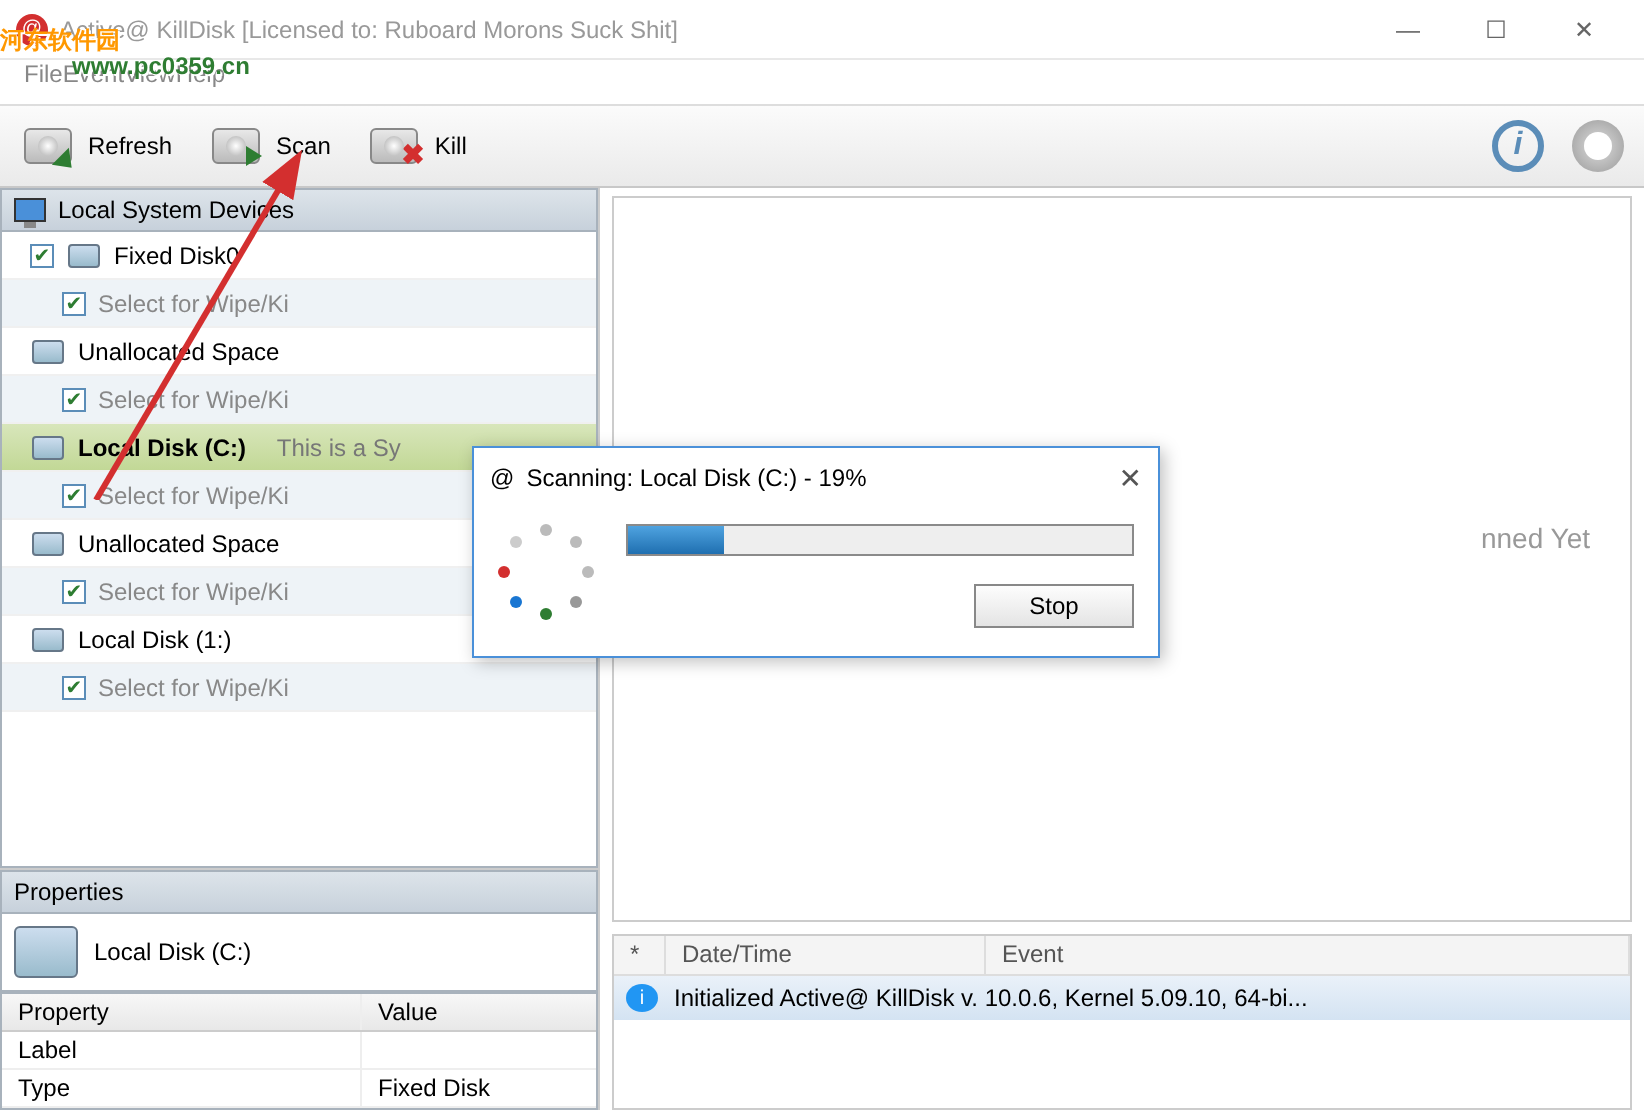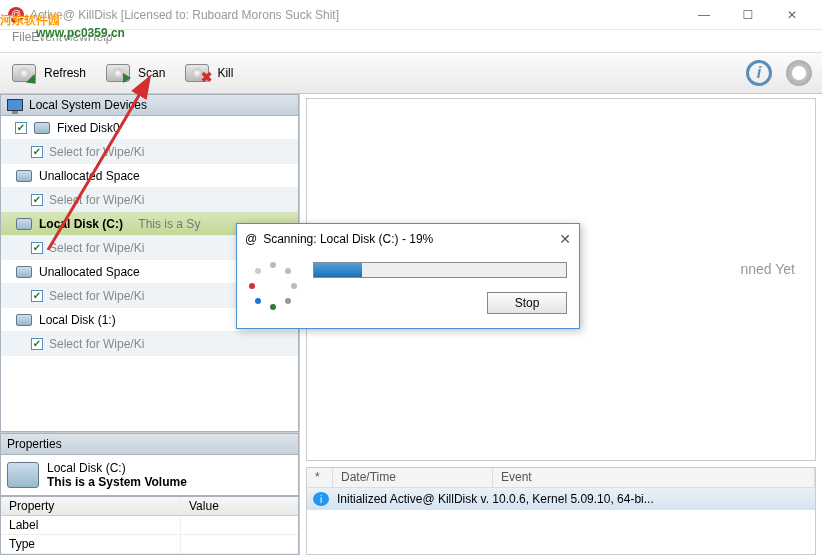--- a/index.html
+++ b/index.html
@@ -195,35 +195,35 @@
 
     <div class="props">
       <div class="panel-hdr">
           <span>Properties</span>
         </div>
       <div class="props-body">
         <div class="dbig">
           <div class="big-ic"></div>
           <div>
             <div>Local Disk (C:)</div>
-            <b>This is a System Volume</b>
           </div>
         </div>
       </div>
       <div class="proptable">
         <div class="h">
             <div class="col1">Property</div>
             <div class="col2">Value</div>
           </div>
         <div class="r">
             <div class="col1">Label</div>
             <div class="col2"></div>
           </div>
         <div class="r">
             <div class="col1">Type</div>
+            <div class="col2">Fixed Disk</div>
           </div>
       </div>
     </div>
   </div>
 
   <div class="rightpane">
     <div class="viewarea">
       <div class="notscanned">nned Yet</div>
       <div class="chev">⌄</div>
     </div>

